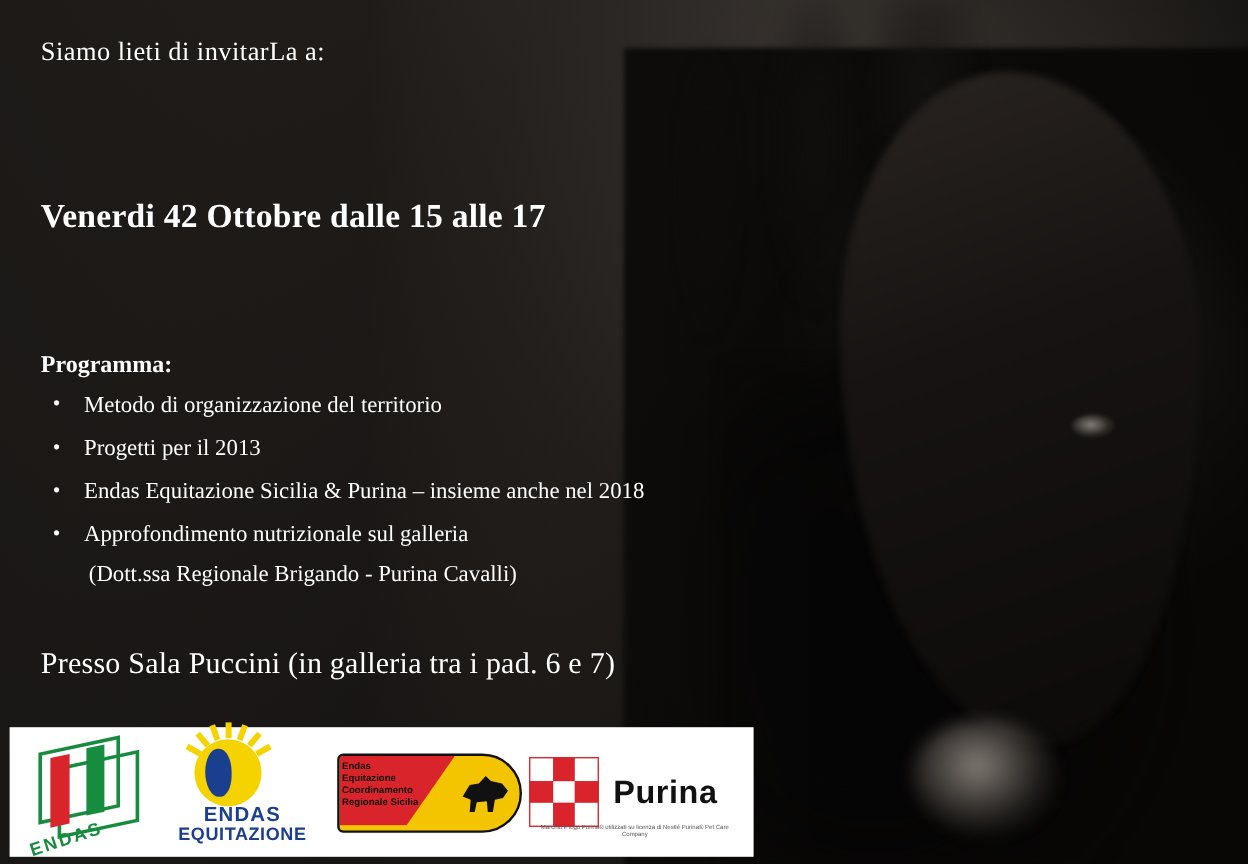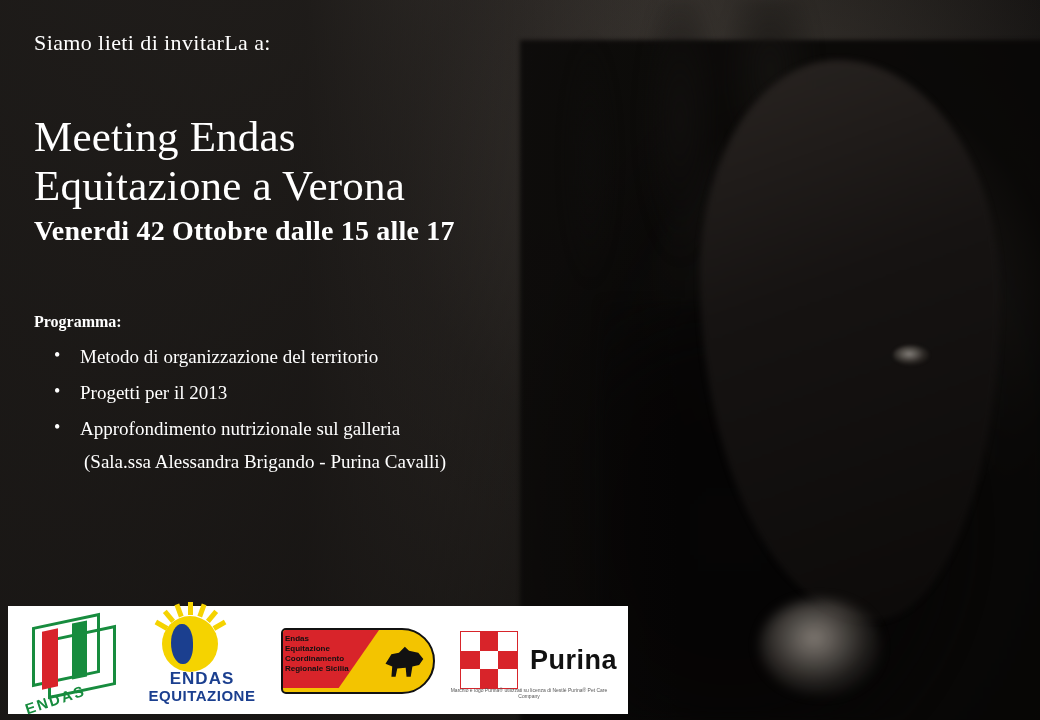--- a/index.html
+++ b/index.html
@@ -105,27 +105,27 @@
     font-weight: normal;
     letter-spacing: 0.2px;
   }
   .subtitle {
     font-size: 28px;
     font-weight: bold;
     margin: 4px 0 0 0;
     letter-spacing: 0.2px;
   }
   .programma-label {
-    font-size: 16px;
+    font-size: 20px;
     font-weight: bold;
-    margin: 66px 0 12px 0;
+    margin: 96px 0 12px 0;
   }
   ul.programma {
     list-style: none;
-    margin: 16px;
+    margin: 6px;
     padding: 0;
   }
   ul.programma li {
     font-size: 19px;
     line-height: 1.0;
     margin: 0 0 17px 0;
     padding-left: 30px;
     position: relative;
   }
   ul.programma li::before {
@@ -240,21 +240,21 @@
     background: #111;
     clip-path: polygon(6% 58%, 20% 30%, 38% 26%, 52% 8%, 62% 20%, 84% 26%, 96% 44%, 86% 62%, 70% 66%, 66% 96%, 56% 96%, 54% 70%, 34% 72%, 30% 96%, 20% 96%, 22% 66%);
   }
   .sic-text {
     position: absolute; left: 4px; top: 14px;
     font-family: "Liberation Sans", sans-serif;
     font-size: 8px; font-weight: bold; color: #111; line-height: 1.25;
   }
 
   
-  .pur-mark { position: relative; width: 176px; height: 74px; display: flex; align-items: center; justify-content: flex-end; }
+  .pur-mark { position: relative; width: 176px; height: 74px; display: flex; align-items: center; }
   .pur-check {
     width: 56px; height: 56px; background: #d8242a;
     display: grid; grid-template-columns: repeat(3, 1fr); grid-template-rows: repeat(3, 1fr);
     border: 1px solid #d8242a;
   }
   .pur-check i { background: #d8242a; }
   .pur-check i.w { background: #ffffff; }
   .pur-name {
     margin-left: 12px;
     font-family: "Liberation Sans", sans-serif;
@@ -278,35 +278,36 @@
     <div class="horse-head"></div>
     <div class="eye"></div>
     <div class="muzzle-highlight"></div>
   </div>
   <div class="text-scrim"></div>
 
   <div class="content">
     <p class="intro">Siamo lieti di invitarLa a:</p>
 
     <h1 class="title">
-      <span>Meeting Endas</span><br>
-      <span>Equitazione a Verona</span>
+      <br>
     </h1>
     <p class="subtitle">Venerdi 42 Ottobre dalle 15 alle 17</p>
 
     <p class="programma-label">Programma:</p>
     <ul class="programma">
       <li>Metodo di organizzazione del territorio</li>
       <li>Progetti per il 2013</li>
+      <li>Endas Equitazione Sicilia &amp; Purina – insieme anche nel 2018</li>
       <li>
         <span>Approfondimento nutrizionale sul galleria</span>
-        <span class="sub-note">(Sala.ssa Alessandra Brigando - Purina Cavalli)</span>
+        <span class="sub-note">(Dott.ssa Regionale Brigando - Purina Cavalli)</span>
       </li>
     </ul>
 
+    <p class="venue">Presso Sala Puccini (in galleria tra i pad. 6 e 7)</p>
   </div>
 
   <div class="logo-bar">
 
     <div class="logo logo-endas">
       <div class="endas-mark">
         <div class="endas-cube"></div>
         <div class="endas-cube2"></div>
         <div class="endas-bar-red"></div>
         <div class="endas-bar-green"></div>

